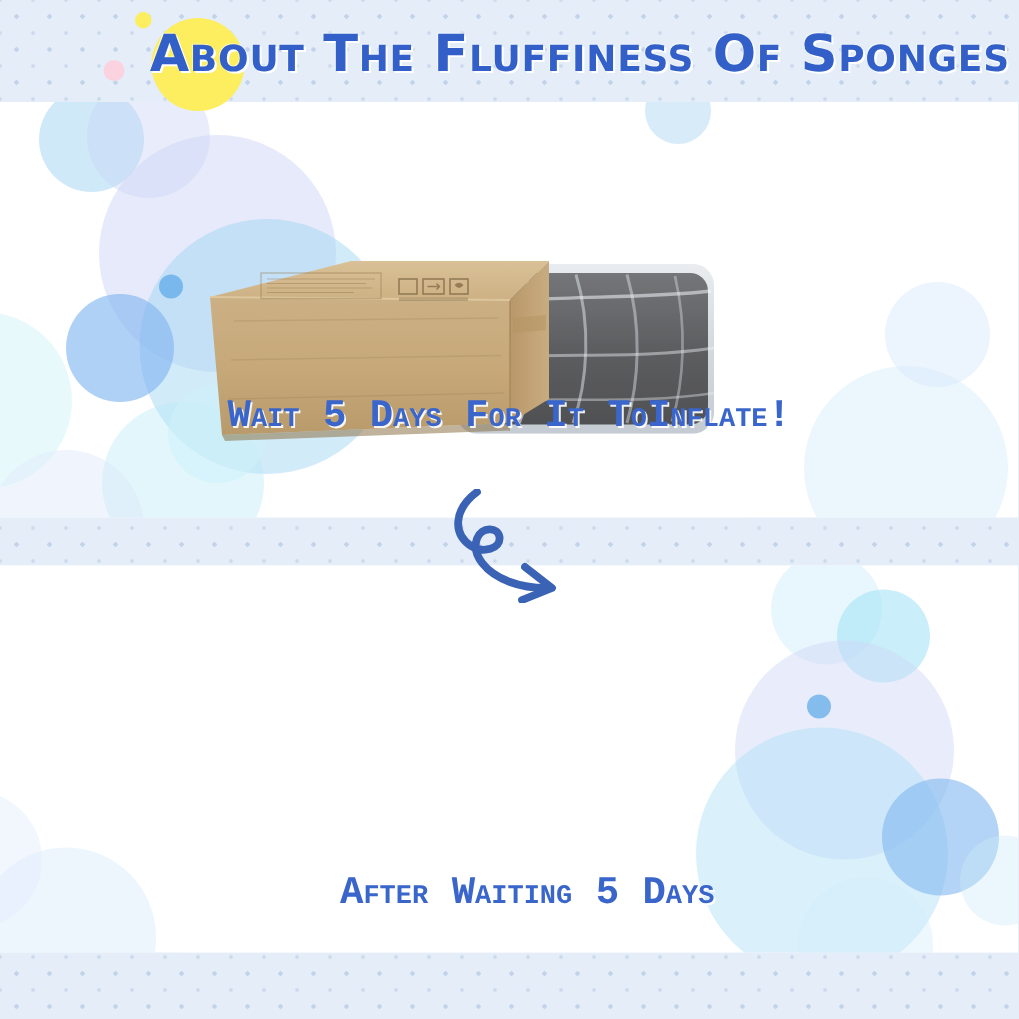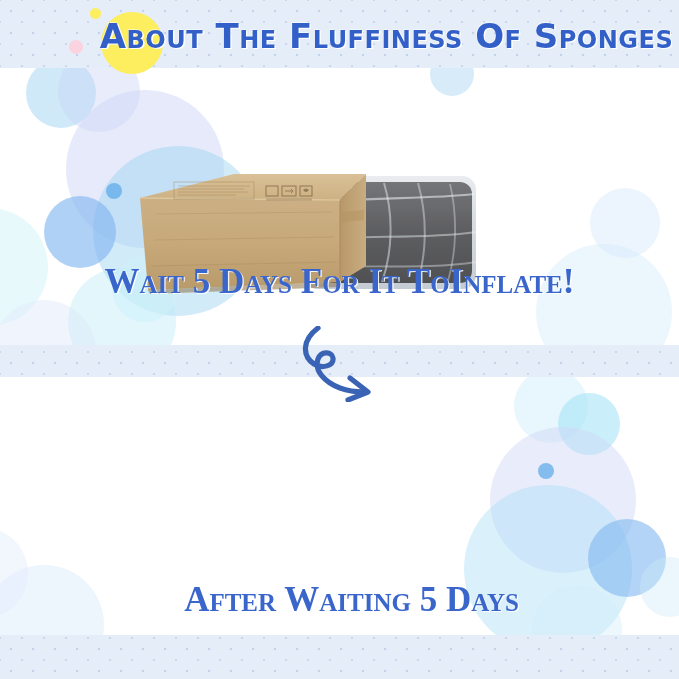--- a/index.html
+++ b/index.html
@@ -94,23 +94,23 @@
       1.4px 1.4px 0 #ffffff,
       -0.6px -0.6px 0 rgba(255,255,255,.55);
     white-space:nowrap;
     font-variant:small-caps;
     text-transform:capitalize;
   }
 
   
   .caption{
     position:absolute;width:679px;text-align:center;
-    font-family:Liberation Serif, serif;
+    font-family:Liberation Mono, monospace;
     font-weight:bold;
-    font-size:35px;
+    font-size:26px;
     color:#3a66cc;
     font-variant:small-caps;
     text-shadow:1.2px 1.2px 0 rgba(255,255,255,.9);
     white-space:nowrap;
     z-index:25;
   }
   #caption-top{left:0;top:262px;}
   #caption-bottom{left:0;top:580px;padding-left:12px;}
 
   

